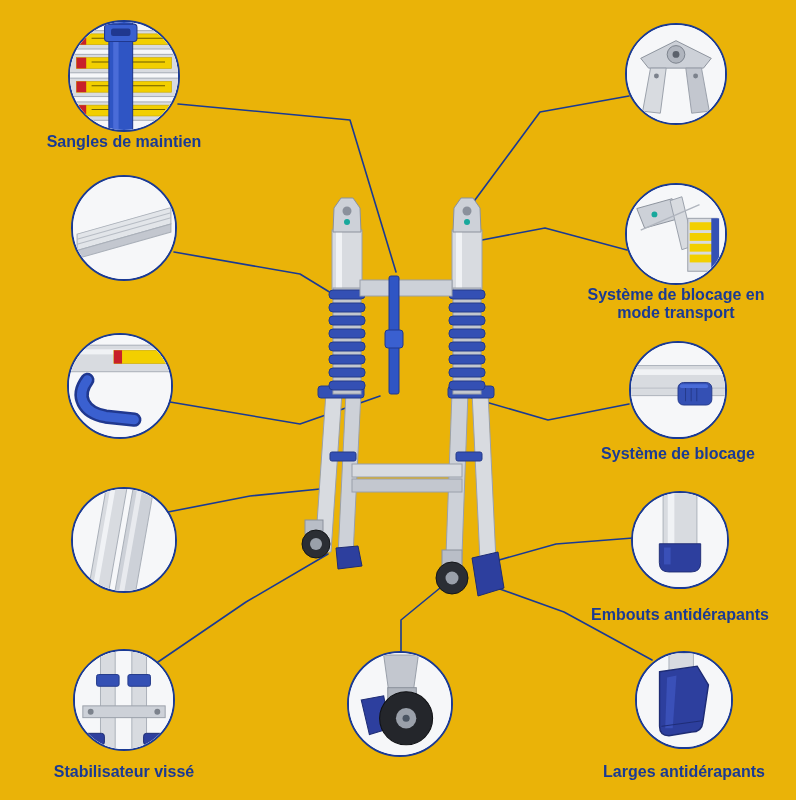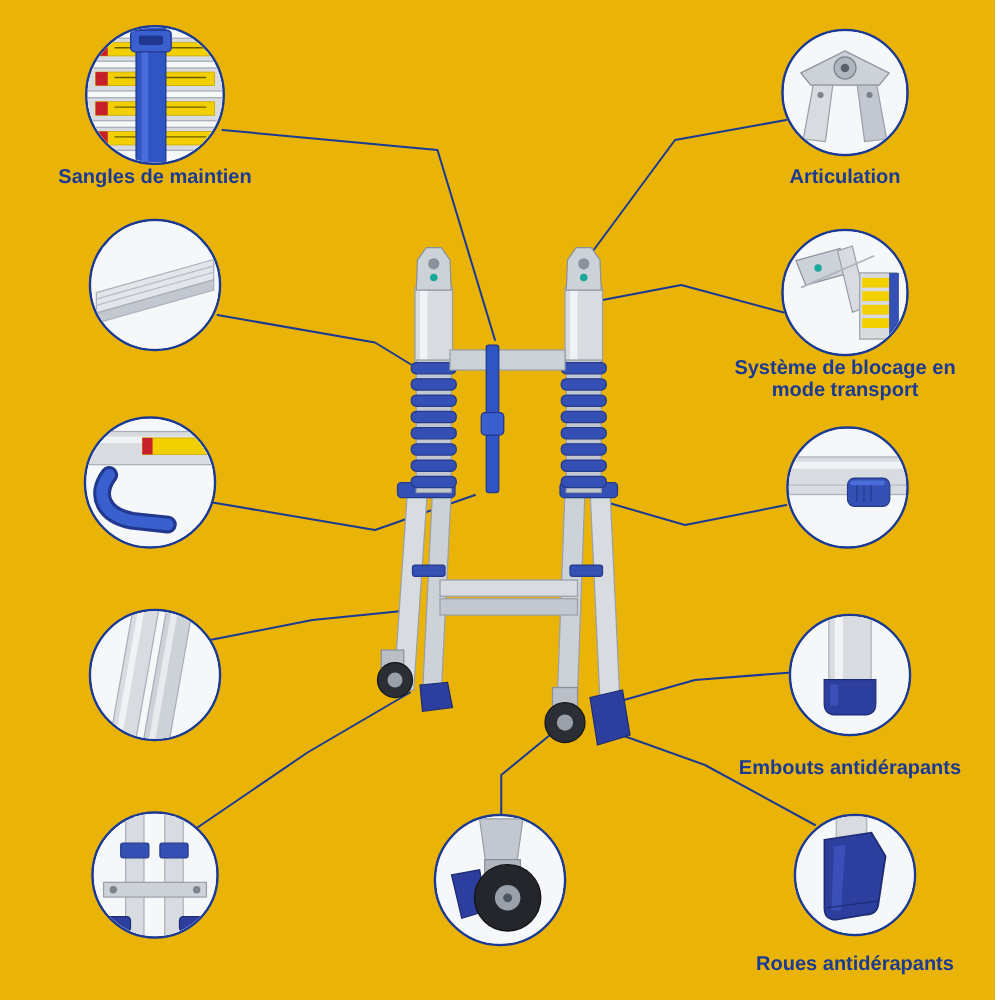--- a/index.html
+++ b/index.html
@@ -160,21 +160,20 @@
       <rect width="100" height="100" fill="#f6f7f9"></rect>
       <polygon points="14,34 50,16 86,34 78,44 22,44" fill="#cdd1d8" stroke="#8b919c"></polygon>
       <circle cx="50" cy="30" r="9" fill="#b0b5be" stroke="#7c828c"></circle>
       <circle cx="50" cy="30" r="3.5" fill="#5b616b"></circle>
       <polygon points="24,44 40,44 34,90 16,88" fill="#d8dbe0" stroke="#9aa0aa"></polygon>
       <polygon points="60,44 76,44 84,88 66,90" fill="#c3c7cf" stroke="#9aa0aa"></polygon>
       <circle cx="30" cy="52" r="2.5" fill="#7c828c"></circle>
       <circle cx="70" cy="52" r="2.5" fill="#7c828c"></circle>
     </svg>
   </div>
-  <div class="feature-label" style="left:566px;top:133px;width:220px">Articulation</div>
 
   <div class="callout" style="left:71px;top:175px;width:106px;height:106px">
     <svg viewBox="0 0 100 100">
       <rect width="100" height="100" fill="#f6f7f9"></rect>
       <polygon points="4,56 96,30 96,46 4,72" fill="#e2e5e9" stroke="#aab0b9"></polygon>
       <line x1="4" y1="61" x2="96" y2="35" stroke="#b7bcc4"></line>
       <line x1="4" y1="66" x2="96" y2="40" stroke="#b7bcc4"></line>
       <polygon points="4,72 96,46 96,54 4,80" fill="#c3c7cf" stroke="#aab0b9"></polygon>
     </svg>
   </div>
@@ -214,20 +213,21 @@
       <rect x="-2" y="24" width="104" height="32" fill="#d8dbe0" stroke="#aab0b9"></rect>
       <rect x="-2" y="28" width="104" height="6" fill="#f0f2f5"></rect>
       <line x1="-2" y1="48" x2="102" y2="48" stroke="#b7bcc4"></line>
       <rect x="50" y="42" width="36" height="24" rx="6" fill="#3450b4" stroke="#243a8a"></rect>
       <line x1="58" y1="46" x2="58" y2="62" stroke="#243a8a"></line>
       <line x1="64" y1="46" x2="64" y2="62" stroke="#243a8a"></line>
       <line x1="70" y1="46" x2="70" y2="62" stroke="#243a8a"></line>
       <rect x="52" y="44" width="30" height="4" rx="2" fill="#4a6cd8"></rect>
     </svg>
   </div>
+  <div class="feature-label" style="left:568px;top:445px;width:220px">Système de blocage</div>
 
   <div class="callout" style="left:71px;top:487px;width:106px;height:106px">
     <svg viewBox="0 0 100 100">
       <rect width="100" height="100" fill="#f6f7f9"></rect>
       <g transform="rotate(10 50 50)">
         <rect x="24" y="-8" width="20" height="116" fill="#d8dbe0" stroke="#aab0b9"></rect>
         <rect x="28" y="-8" width="5" height="116" fill="#f0f2f5"></rect>
         <rect x="50" y="-8" width="20" height="116" fill="#cdd1d8" stroke="#aab0b9"></rect>
         <rect x="54" y="-8" width="5" height="116" fill="#e8eaee"></rect>
       </g>
@@ -252,20 +252,21 @@
       <rect x="58" y="-4" width="15" height="108" fill="#d8dbe0" stroke="#aab0b9"></rect>
       <rect x="22" y="24" width="23" height="12" rx="2" fill="#3450b4" stroke="#243a8a"></rect>
       <rect x="54" y="24" width="23" height="12" rx="2" fill="#3450b4" stroke="#243a8a"></rect>
       <rect x="8" y="56" width="84" height="12" fill="#cdd1d8" stroke="#9aa0aa"></rect>
       <circle cx="16" cy="62" r="3" fill="#7c828c"></circle>
       <circle cx="84" cy="62" r="3" fill="#7c828c"></circle>
       <rect x="10" y="84" width="20" height="12" rx="3" fill="#2d3f9e" stroke="#1e2c74"></rect>
       <rect x="70" y="84" width="20" height="12" rx="3" fill="#2d3f9e" stroke="#1e2c74"></rect>
     </svg>
   </div>
+  <div class="feature-label" style="left:14px;top:763px;width:220px">Stabilisateur vissé</div>
 
   <div class="callout" style="left:347px;top:651px;width:106px;height:106px">
     <svg viewBox="0 0 100 100">
       <rect width="100" height="100" fill="#f6f7f9"></rect>
       <polygon points="34,2 68,2 63,38 39,38" fill="#c3c7cf" stroke="#9aa0aa"></polygon>
       <rect x="38" y="34" width="28" height="12" fill="#b0b5be" stroke="#8b919c"></rect>
       <polygon points="12,46 34,42 40,74 20,80" fill="#2d3f9e" stroke="#1e2c74"></polygon>
       <circle cx="56" cy="64" r="26" fill="#24262b" stroke="#101114"></circle>
       <circle cx="56" cy="64" r="10" fill="#9aa0aa"></circle>
       <circle cx="56" cy="64" r="3.5" fill="#4b5563"></circle>
@@ -274,15 +275,15 @@
 
   <div class="callout" style="left:635px;top:651px;width:98px;height:98px">
     <svg viewBox="0 0 100 100">
       <rect width="100" height="100" fill="#f6f7f9"></rect>
       <rect x="34" y="0" width="26" height="22" fill="#d8dbe0" stroke="#aab0b9"></rect>
       <path d="M24,20 L64,14 L76,34 L70,74 Q69,84 58,84 L34,88 Q24,88 24,78 Z" fill="#2d3f9e" stroke="#1e2c74" stroke-width="1.5"></path>
       <path d="M32,26 L42,24 L38,80 L30,80 Z" fill="#3a50b8"></path>
       <path d="M26,78 L70,72" stroke="#1e2c74"></path>
     </svg>
   </div>
-  <div class="feature-label" style="left:574px;top:763px;width:220px">Roues antidérapants</div>
+  <div class="feature-label" style="left:574px;top:763px;width:220px">Larges antidérapants</div>
 
 </div>
 
 </body></html>

